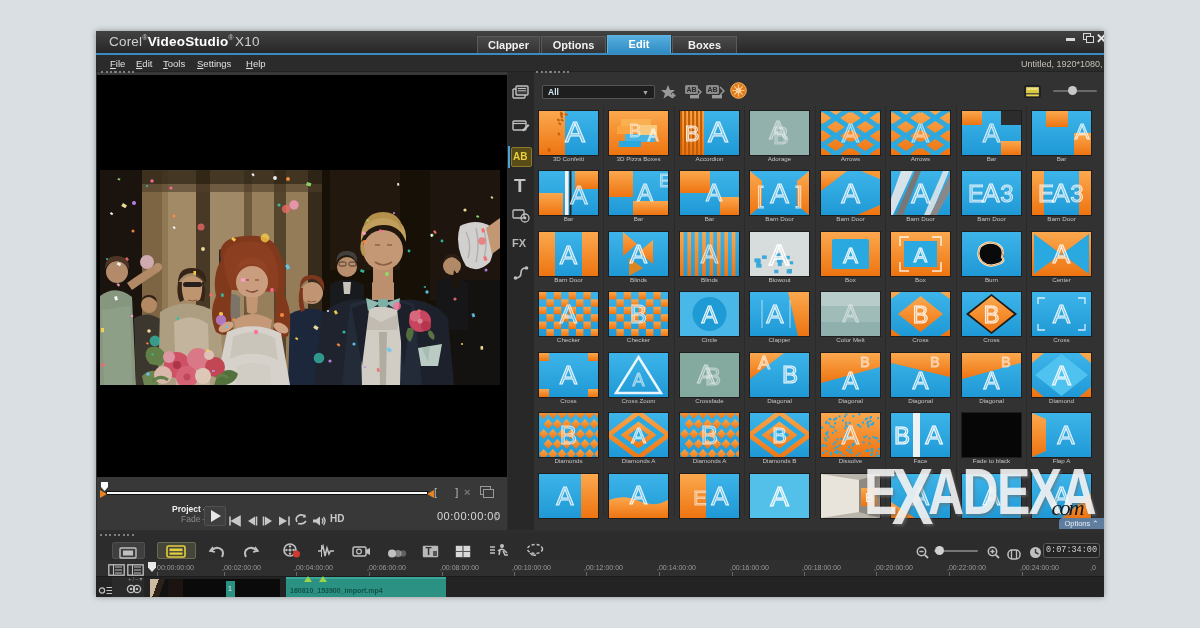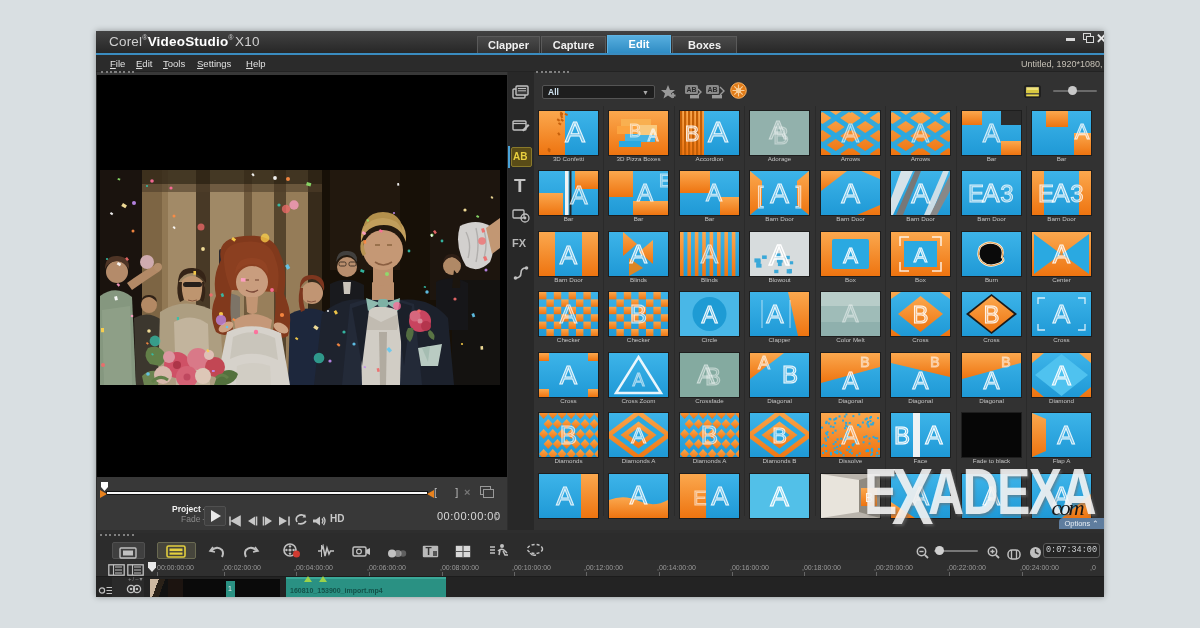--- a/index.html
+++ b/index.html
@@ -29,21 +29,21 @@
 .rtick{position:absolute;top:12px;width:1px;height:4px;background:#666}
 .dots{position:absolute;width:36px;height:2px;background:repeating-linear-gradient(90deg,#808080 0 2px,transparent 2px 4.5px)}
 .icn{position:absolute}
 #wm{position:absolute;left:864px;top:451px;width:320px;height:70px;color:rgba(255,255,255,.83);font-weight:bold;white-space:nowrap;text-shadow:2px 2px 3px rgba(110,110,110,.6);transform:scaleX(.78);transform-origin:left top;letter-spacing:-2px}
 </style></head>
 <body>
 <div id="win">
   <div id="titlebar">
     <div id="logo">Corel<span style="font-size:7px;vertical-align:6px">®</span><b>VideoStudio</b><span style="font-size:7px;vertical-align:6px">®</span> X10</div>
     <div class="tab" style="left:381px;width:63px">Clapper</div>
-    <div class="tab" style="left:445px;width:65px">Capture</div>
+    <div class="tab" style="left:445px;width:65px">Options</div>
     <div class="tab sel" style="left:511px;width:64px">Edit</div>
     <div class="tab" style="left:576px;width:65px">Boxes</div>
     <div class="abs" style="left:970px;top:7px;width:9px;height:3px;background:#d8d8d8"></div>
     <div class="abs" style="left:987px;top:2px;width:8px;height:7px;border:1.5px solid #d8d8d8"></div>
     <div class="abs" style="left:990px;top:5px;width:8px;height:7px;border:1.5px solid #d8d8d8;background:#2e2e2e"></div>
     <div class="abs" style="left:1000px;top:0px;color:#e8e8e8;font-size:13px;font-weight:bold">✕</div>
   </div>
   <div id="blueline"></div>
   <div id="menubar">
     <div class="mi" style="left:14px"><u>F</u>ile</div>

